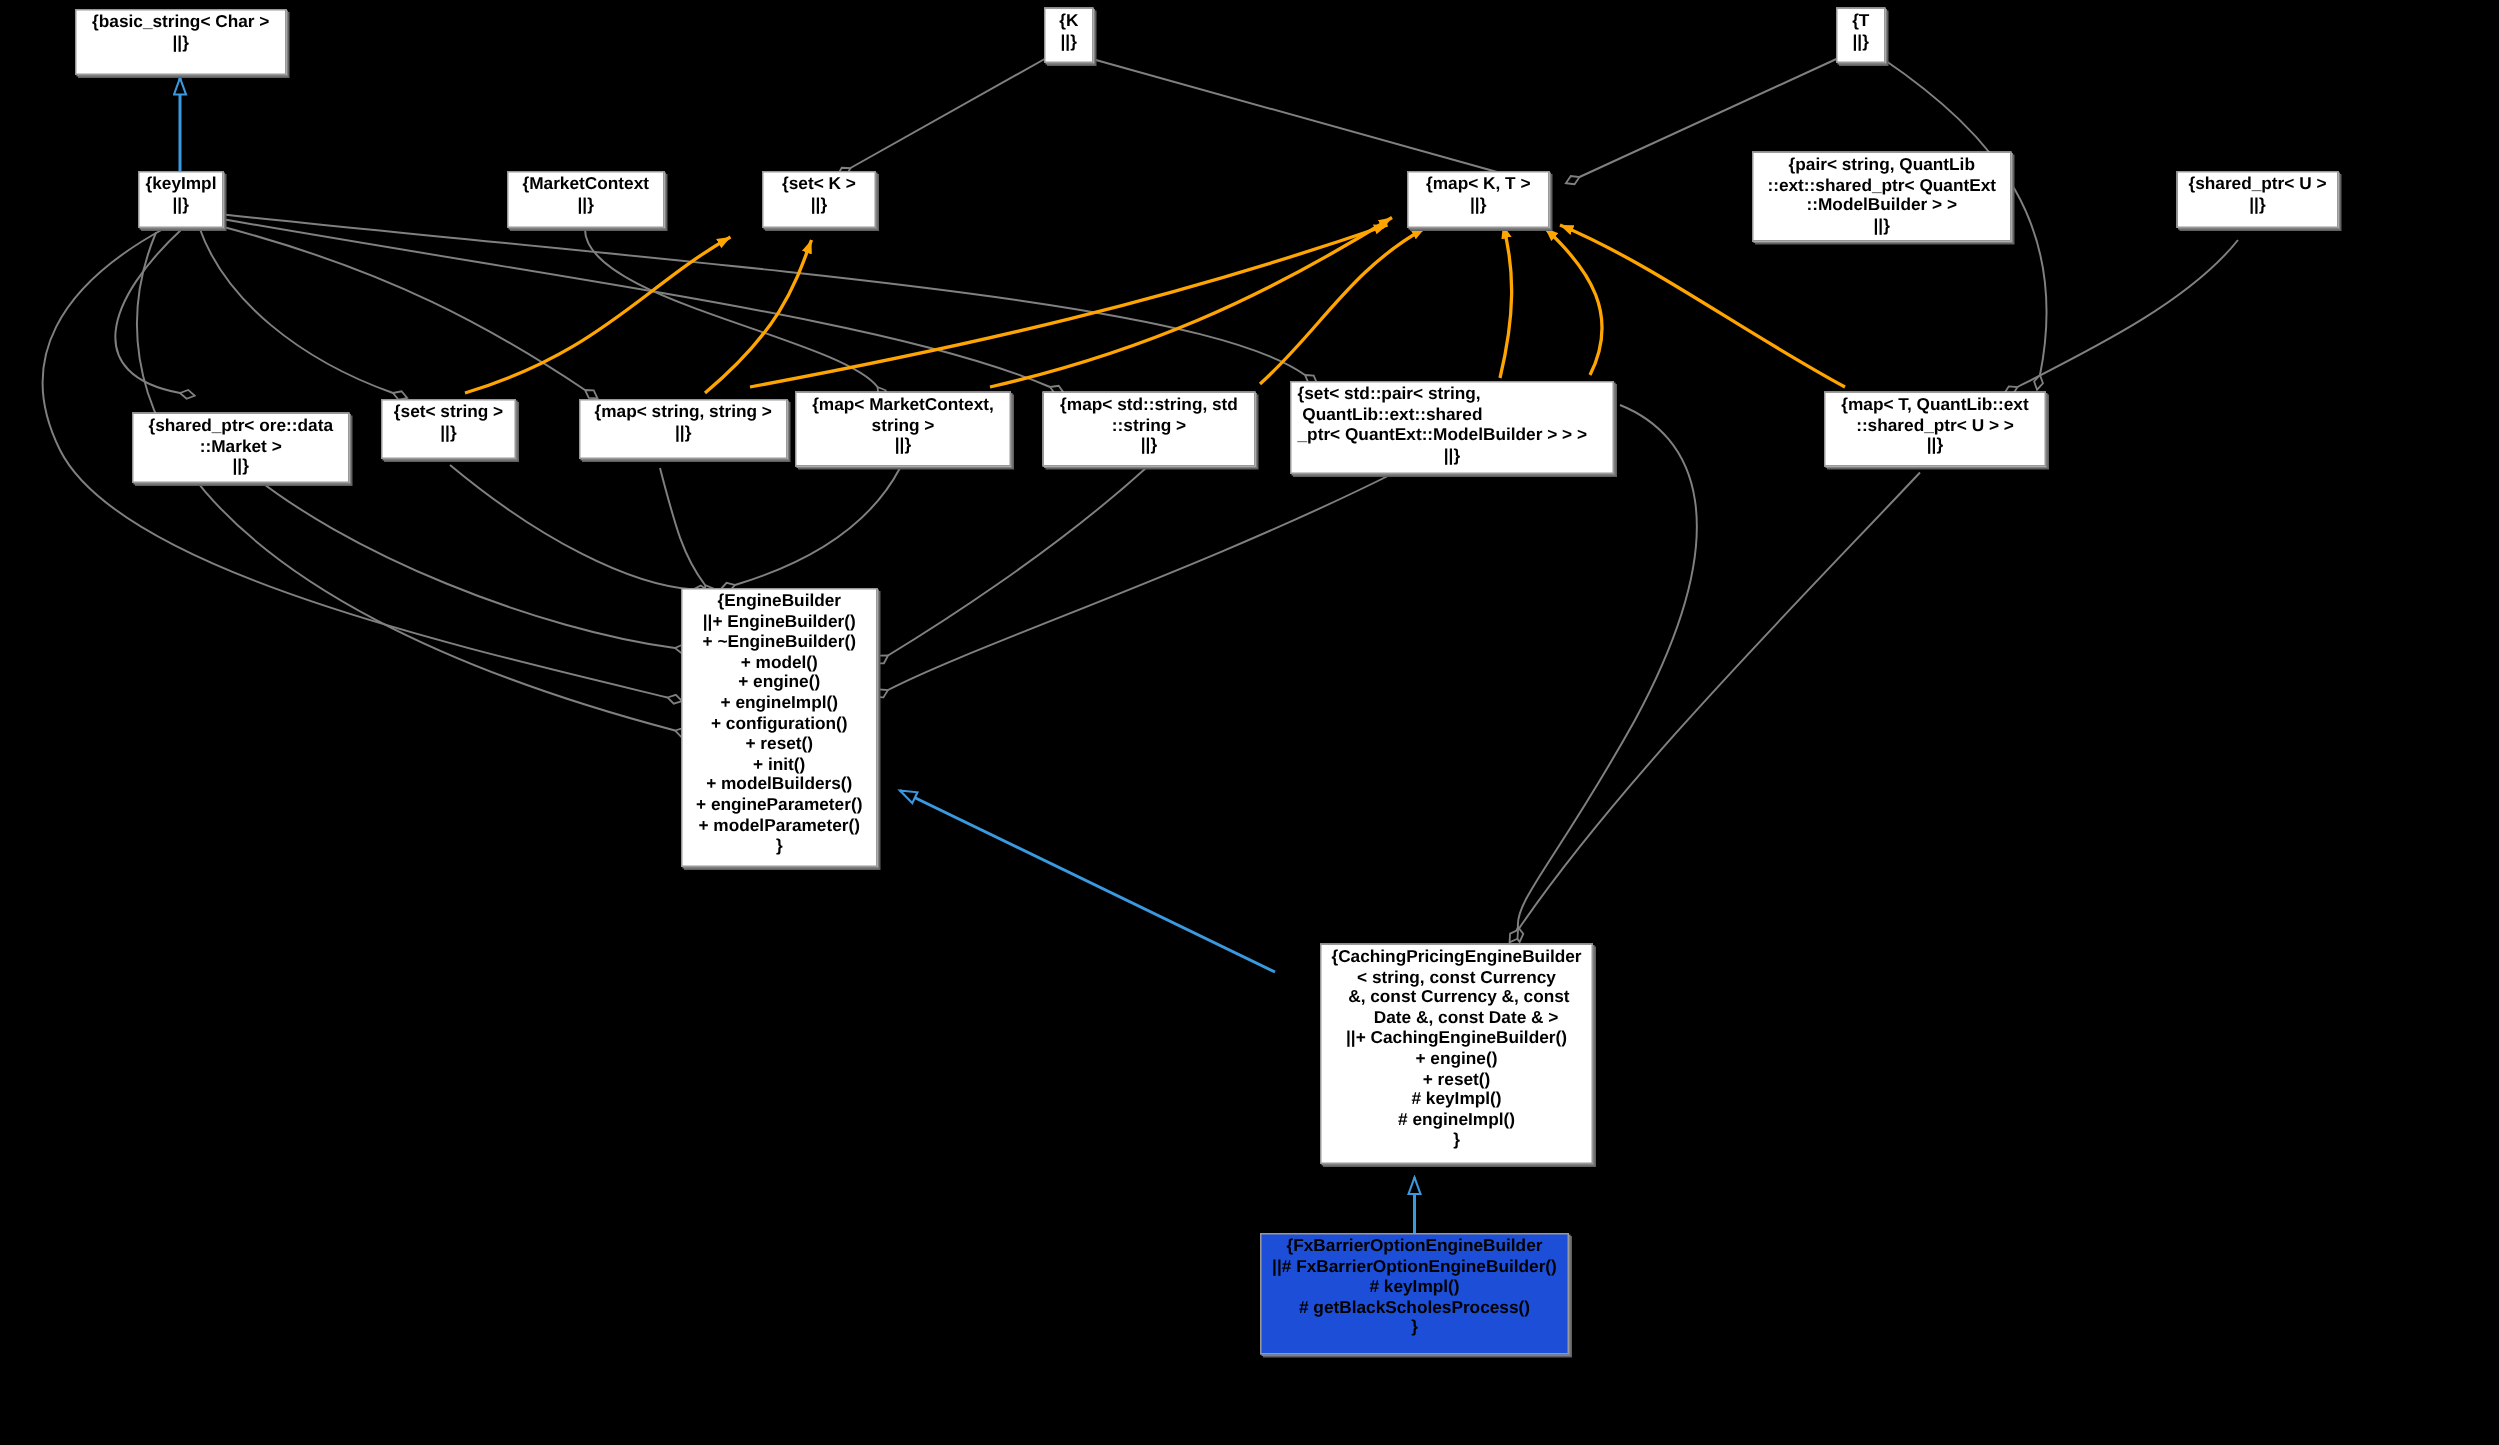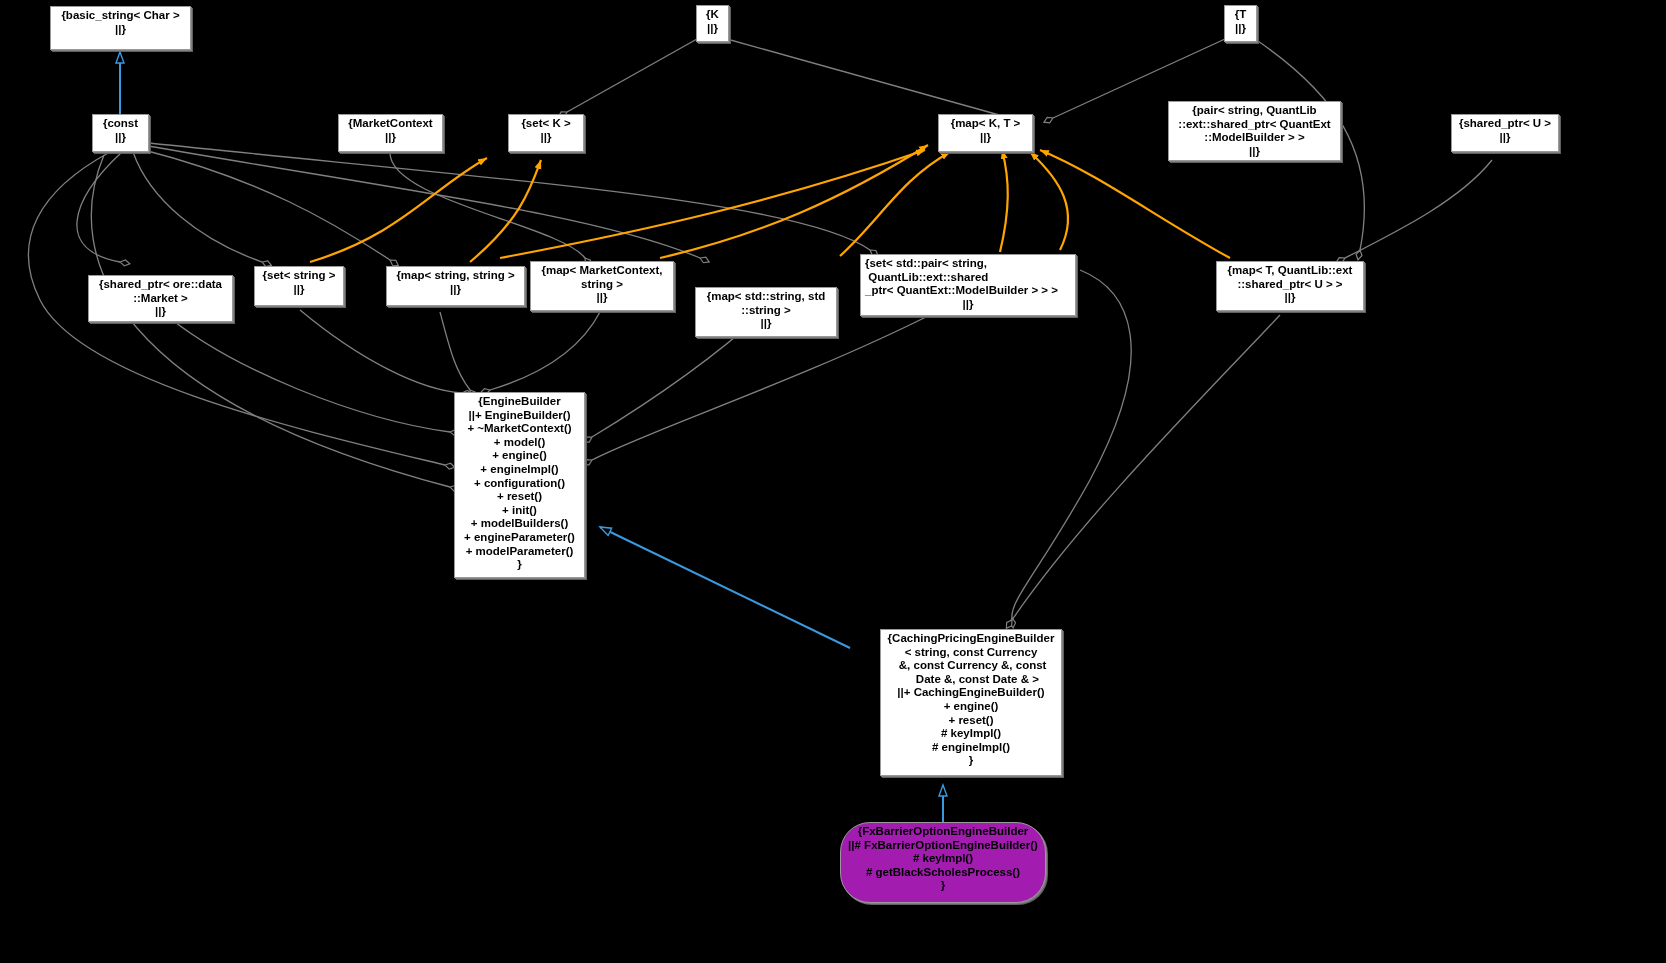--- a/index.html
+++ b/index.html
@@ -6,21 +6,21 @@
   body{width:1666px;height:963px;position:relative;overflow:hidden;
        font-family:"Liberation Sans",sans-serif;}
   #canvas{position:absolute;left:0;top:0;width:1666px;height:963px;font-weight:bold;}
   svg.edges{position:absolute;left:0;top:0;width:1666px;height:963px;}
 
   .node{position:absolute;box-sizing:border-box;background:#ffffff;
         border:1px solid #999999;
         box-shadow:1px 1px 0 0 #808080, 2px 2px 0 0 #606060;
         color:#000000;font-size:11.5px;line-height:13.6px;
         text-align:center;padding:2px 4px;z-index:5;}
-  .node.filled{background:#a21caf;border-radius:30px;}
+  .node.filled{background:#1d4ed8;}
   .node .tline{white-space:pre;}
   .node .mline{text-align:center;white-space:pre;}
   .node .closer{text-align:center;}
 </style>
 </head>
 <body>
 
 <div id="canvas">
 
   <svg class="edges" viewBox="0 0 1666 963" xmlns="http://www.w3.org/2000/svg">
@@ -98,21 +98,21 @@
       <path d="M943,822 L943,785"></path>
     </g>
   </svg>
 
   <div class="node" style="left:50px;top:6px;width:141px;height:44px;">
     <div class="tline">{basic_string&lt; Char &gt;</div>
     <div class="tline">||}</div>
   </div>
 
   <div class="node" style="left:92px;top:114px;width:57px;height:38px;">
-    <div class="tline">{const</div>
+    <div class="tline">{keyImpl</div>
     <div class="tline">||}</div>
   </div>
 
   <div class="node" style="left:338px;top:114px;width:105px;height:38px;">
     <div class="tline">{MarketContext</div>
     <div class="tline">||}</div>
   </div>
 
   <div class="node" style="left:508px;top:114px;width:76px;height:38px;">
     <div class="tline">{set&lt; K &gt;</div>
@@ -161,21 +161,21 @@
     <div class="tline">{map&lt; string, string &gt;</div>
     <div class="tline">||}</div>
   </div>
 
   <div class="node" style="left:530px;top:261px;width:144px;height:50px;">
     <div class="tline">{map&lt; MarketContext,</div>
     <div class="tline">string &gt;</div>
     <div class="tline">||}</div>
   </div>
 
-  <div class="node" style="left:695px;top:261px;width:142px;height:50px;margin-top:26px;">
+  <div class="node" style="left:695px;top:261px;width:142px;height:50px;">
     <div class="tline">{map&lt; std::string, std</div>
     <div class="tline">::string &gt;</div>
     <div class="tline">||}</div>
   </div>
 
   <div class="node" style="left:860px;top:254px;width:216px;height:62px;text-align:left;">
     <div class="tline">{set&lt; std::pair&lt; string,</div>
     <div class="tline"> QuantLib::ext::shared</div>
     <div class="tline">_ptr&lt; QuantExt::ModelBuilder &gt; &gt; &gt;</div>
     <div class="tline closer">||}</div>
@@ -183,21 +183,21 @@
 
   <div class="node" style="left:1216px;top:261px;width:148px;height:50px;">
     <div class="tline">{map&lt; T, QuantLib::ext</div>
     <div class="tline">::shared_ptr&lt; U &gt; &gt;</div>
     <div class="tline">||}</div>
   </div>
 
   <div class="node" style="left:454px;top:392px;width:131px;height:186px;">
     <div class="tline">{EngineBuilder</div>
     <div class="mline">||+ EngineBuilder()</div>
-    <div class="mline">+ ~MarketContext()</div>
+    <div class="mline">+ ~EngineBuilder()</div>
     <div class="mline">+ model()</div>
     <div class="mline">+ engine()</div>
     <div class="mline">+ engineImpl()</div>
     <div class="mline">+ configuration()</div>
     <div class="mline">+ reset()</div>
     <div class="mline">+ init()</div>
     <div class="mline">+ modelBuilders()</div>
     <div class="mline">+ engineParameter()</div>
     <div class="mline">+ modelParameter()</div>
     <div class="closer">}</div>

